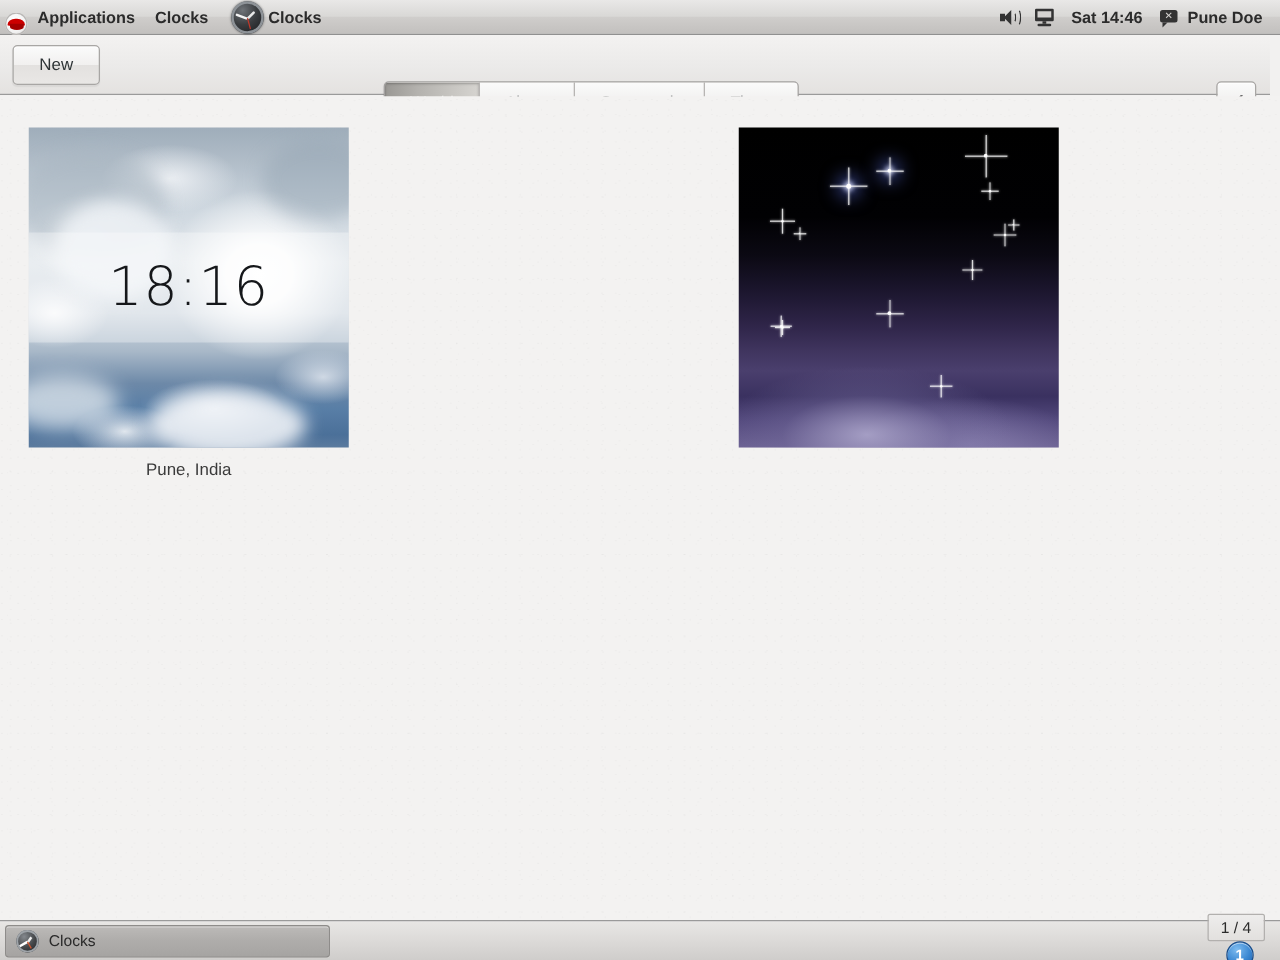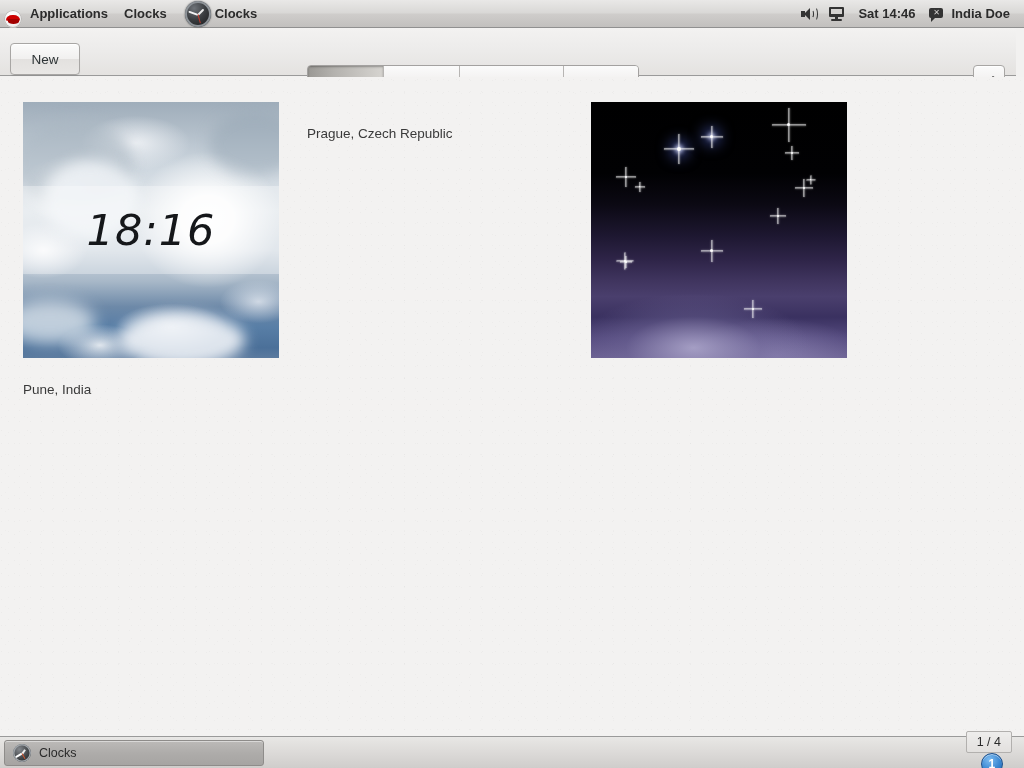--- a/index.html
+++ b/index.html
@@ -192,21 +192,21 @@
   #panel-user { font-weight: bold; font-size: 13px; padding: 0 4px 0 2px; color: #2b2b2b; }
 
   
   #app-toolbar {
     position: absolute;
     top: 28px; left: 0;
     width: 1016px; height: 48px;
     background: linear-gradient(to bottom, #f3f2f1 0%, #ebeae9 55%, #e4e2e0 100%);
     border-bottom: 1px solid #9a9a9a;
     display: flex;
-    align-items: flex-end;
+    align-items: center;
     padding: 0 10px;
   }
 
   #new-button {
     height: 32px;
     min-width: 70px;
     padding: 0 16px;
     font-size: 13.5px;
     color: #2e3436;
     background: linear-gradient(to bottom, #fbfbfb 0%, #f1f0ef 50%, #e3e1df 51%, #e9e7e5 100%);
@@ -286,21 +286,22 @@
   }
 
   .clock-card { width: 256px; cursor: pointer; }
   .clock-thumb {
     width: 256px; height: 256px;
     position: relative;
     overflow: hidden;
   }
   .clock-label {
     width: 256px;
-    margin-top: 24px;
+    text-align: center;
+    margin-top: 10px;
     font-size: 13.5px;
     color: #3a3a3a;
   }
 
   
   .sky-day {
     background:
       radial-gradient(ellipse 120px 110px at 72% 46%, rgba(255,255,255,1) 0%, rgba(255,255,255,.92) 22%, rgba(255,255,255,0) 62%),
       radial-gradient(ellipse 70px 46px at 18% 34%, rgba(255,255,255,.95) 0%, rgba(255,255,255,0) 72%),
       radial-gradient(ellipse 62px 40px at 8% 58%, rgba(252,252,253,.92) 0%, rgba(255,255,255,0) 70%),
@@ -401,21 +402,21 @@
     justify-content: center;
   }
   .time-band.day { background: rgba(255,255,255,.33); }
   .time-band.night { background: rgba(255,255,255,.045); }
   .time-text {
     font-family: "DejaVu Sans", sans-serif;
     font-size: 43px;
     font-weight: 300;
     letter-spacing: 1px;
   }
-  .time-text.day { color: #15171a; font-style: italic; }
+  .time-text.day { color: #15171a; }
   .time-text.night { color: #ffffff; }
 
   
   #bottom-panel {
     position: absolute;
     bottom: 0; left: 0;
     width: 1024px; height: 32px;
     background: linear-gradient(to bottom, #e8e7e5 0%, #dcdad8 50%, #cfcdcb 100%);
     border-top: 1px solid #9a9a9a;
     display: flex;
@@ -511,21 +512,21 @@
     <span class="icon-display">
       <span class="scr"></span>
         <span class="stand"></span>
         <span class="base"></span>
     </span>
     <div id="panel-clock">Sat 14:46</div>
     <span class="icon-chat">
       <span class="bub"></span>
         <span class="x">✕</span>
     </span>
-    <div id="panel-user">India Doe</div>
+    <div id="panel-user">Pune Doe</div>
   </div>
 </div>
 
 <div id="app-toolbar">
   <div id="new-button">New</div>
 
   <div id="tab-switcher">
     <div class="tab-btn active">World</div>
     <div class="tab-btn">Alarm</div>
     <div class="tab-btn">Stopwatch</div>
@@ -550,21 +551,20 @@
           <span class="cloud-d"></span>
           <span class="cloud-e"></span>
         <div class="time-band day">
           <span class="time-text day">18:16</span>
         </div>
       </div>
       <div class="clock-label">Pune, India</div>
     </div>
 
     <div class="clock-card">
-      <div class="clock-label">Prague, Czech Republic</div>
     </div>
 
     <div class="clock-card">
       <div class="clock-thumb sky-night">
         <span class="star glow" style="left:86px;  top:45px;  width:4px; height:4px; --ray:30px;"></span>
         <span class="star glow" style="left:119px; top:33px;  width:3px; height:3px; --ray:22px;"></span>
         <span class="star" style="left:196px; top:21px;  width:3px; height:3px; --ray:34px;"></span>
         <span class="star" style="left:200px; top:50px;  width:2px; height:2px; --ray:14px;"></span>
         <span class="star" style="left:34px;  top:74px;  width:2px; height:2px; --ray:20px;"></span>
         <span class="star" style="left:48px;  top:84px;  width:1px; height:1px; --ray:10px;"></span>

